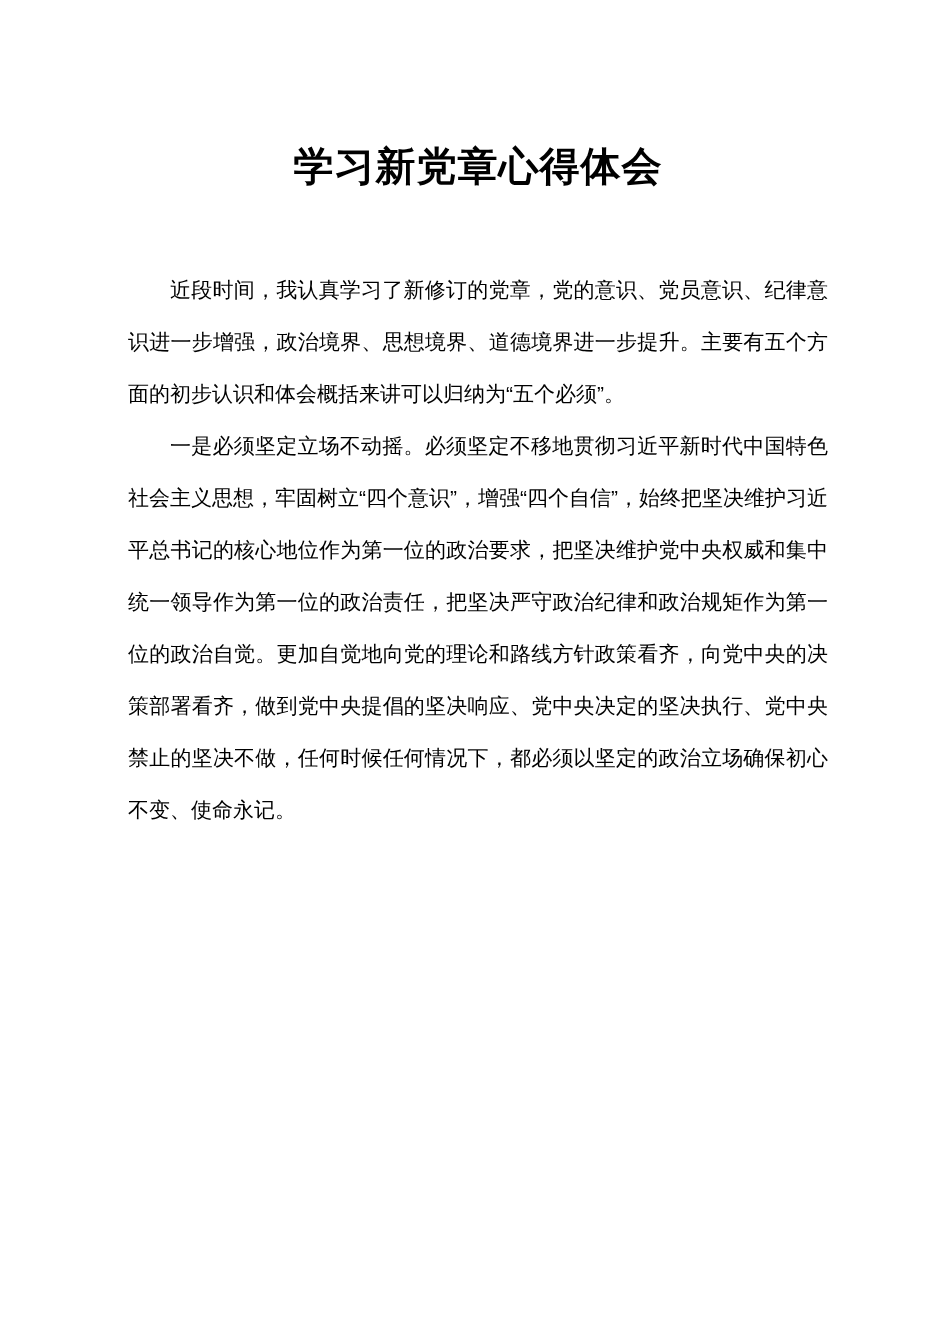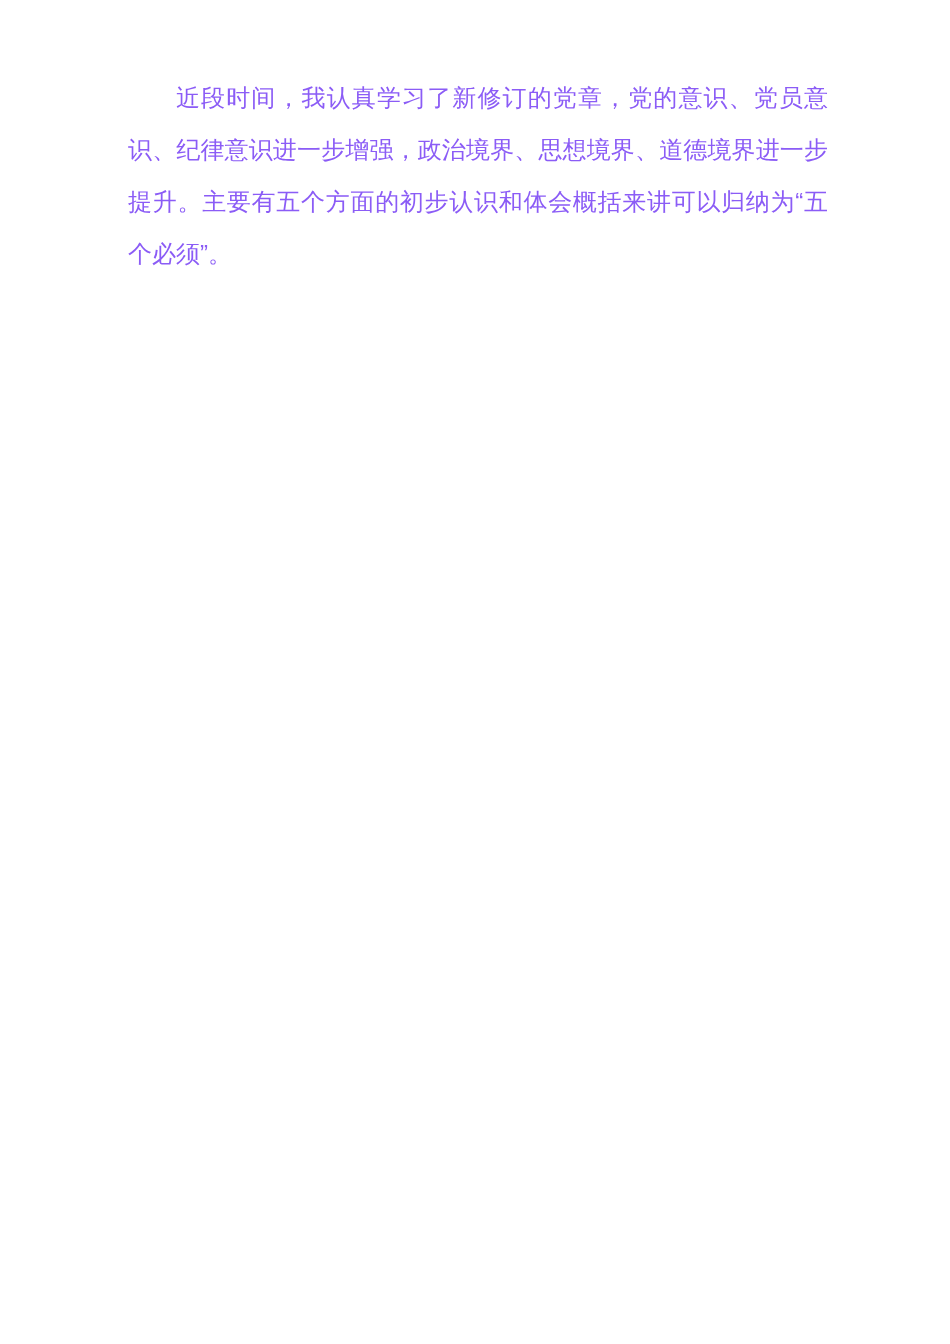--- a/index.html
+++ b/index.html
@@ -36,31 +36,33 @@
     font-weight: bold;
     letter-spacing: 1px;
     line-height: 1.3;
     color: #000;
   }
   .body-text {
     margin-top: 72px;
   }
   .para {
     margin: 0 0 0 0;
-    font-size: 24px;
+    font-size: 21px;
     line-height: 52px;
     text-align: justify;
     text-justify: inter-ideograph;
     text-indent: 2em;
-    color: #8b5cf6;
+    color: #000000;
     font-weight: 500;
   }
 </style>
 </head>
 <body>
 
 <div class="page">
   <div class="content">
+    <h1 class="doc-title">学习新党章心得体会</h1>
     <div class="body-text">
       <p class="para">近段时间，我认真学习了新修订的党章，党的意识、党员意识、纪律意识进一步增强，政治境界、思想境界、道德境界进一步提升。主要有五个方面的初步认识和体会概括来讲可以归纳为“五个必须”。</p>
+      <p class="para">一是必须坚定立场不动摇。必须坚定不移地贯彻习近平新时代中国特色社会主义思想，牢固树立“四个意识”，增强“四个自信”，始终把坚决维护习近平总书记的核心地位作为第一位的政治要求，把坚决维护党中央权威和集中统一领导作为第一位的政治责任，把坚决严守政治纪律和政治规矩作为第一位的政治自觉。更加自觉地向党的理论和路线方针政策看齐，向党中央的决策部署看齐，做到党中央提倡的坚决响应、党中央决定的坚决执行、党中央禁止的坚决不做，任何时候任何情况下，都必须以坚定的政治立场确保初心不变、使命永记。</p>
     </div>
   </div>
 </div>
 
 </body></html>

